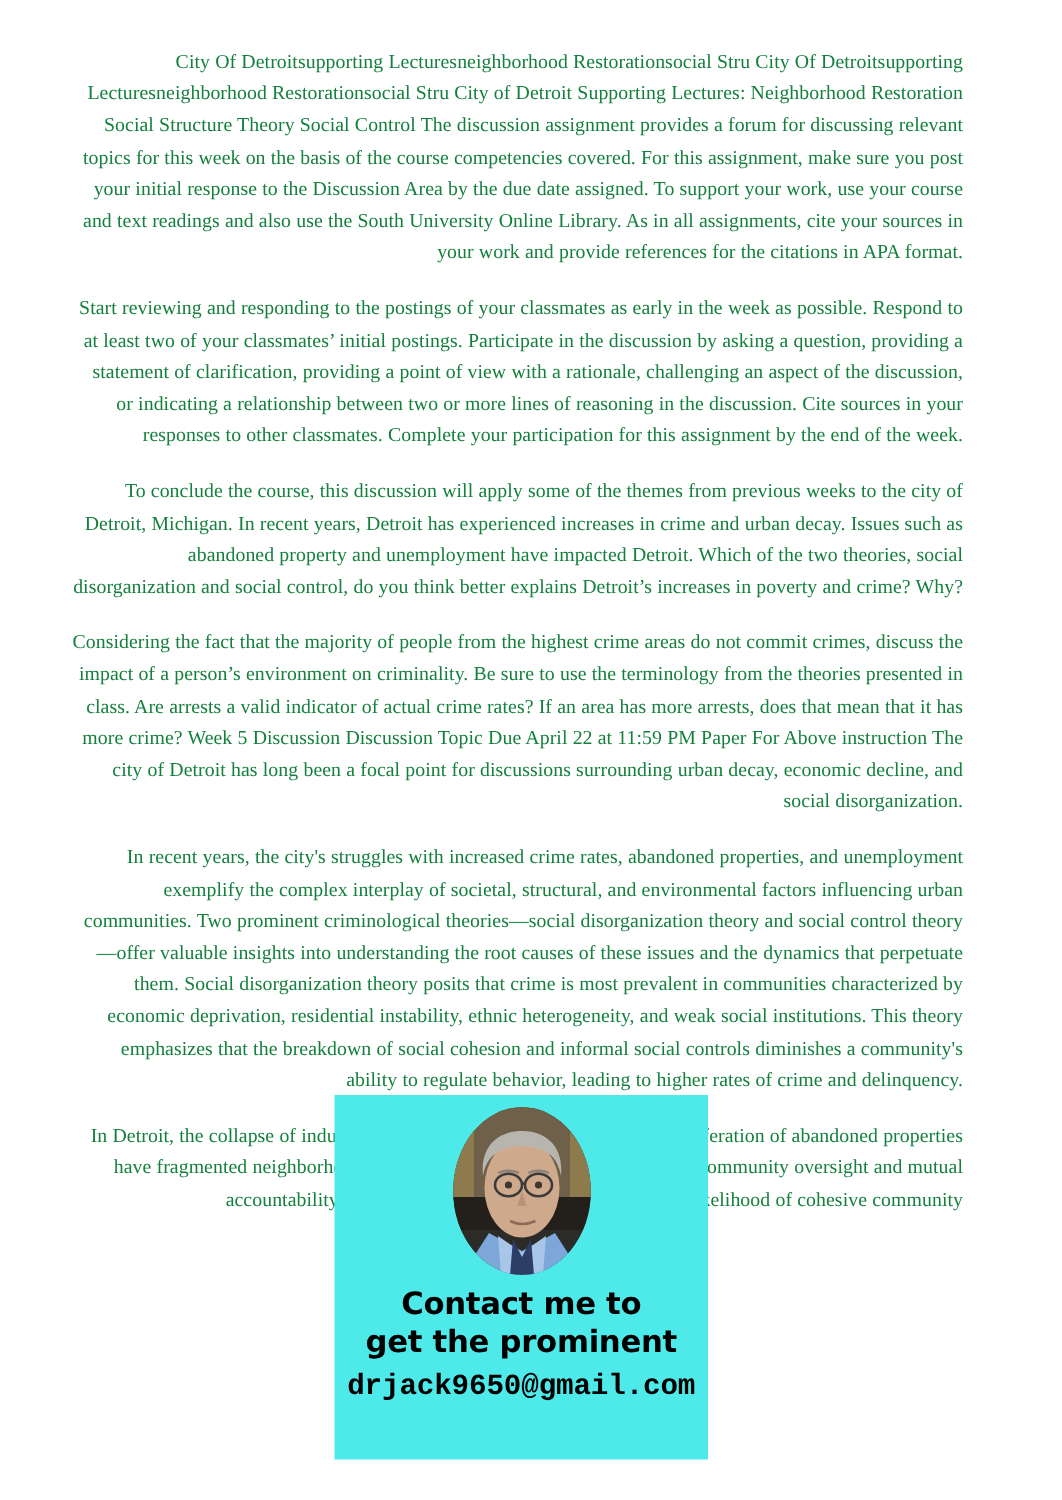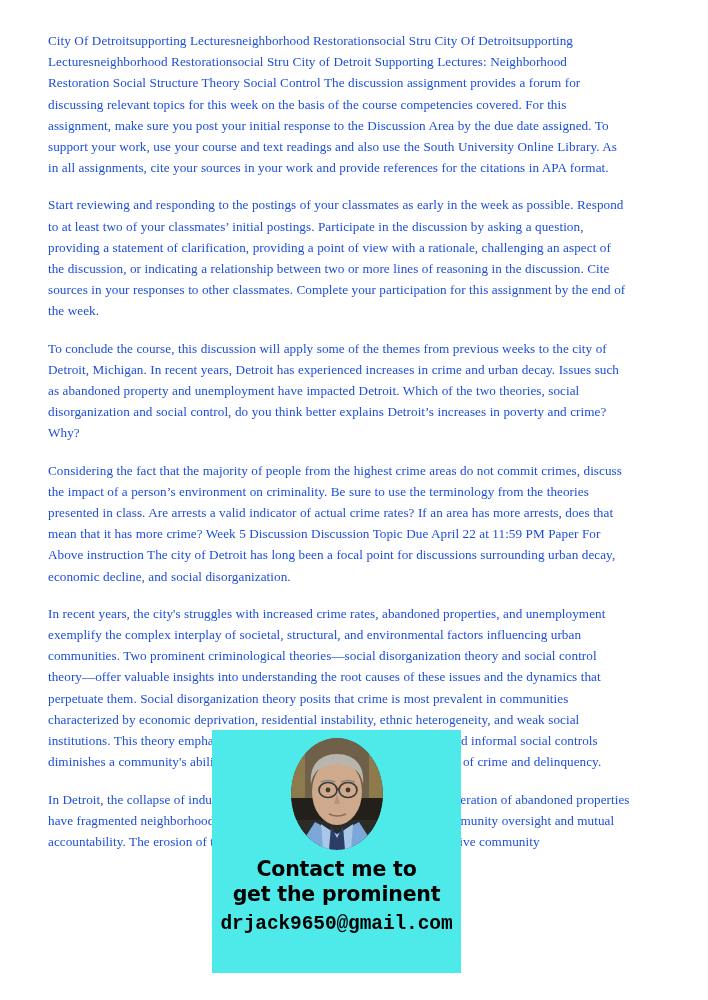--- a/index.html
+++ b/index.html
@@ -26,34 +26,34 @@
   }
 
   #doc-body {
     position: absolute;
     left: 48px;
     top: 30px;
     width: 594px;
   }
 
   .para {
-    margin: 0 12px 16px 0;
+    margin: 0 0 16px 0;
     font-size: 13.2px;
     line-height: 21.2px;
-    color: #1d4ed8;
-    text-align: left;
+    color: #15803d;
+    text-align: right;
     letter-spacing: 0.05px;
     word-spacing: 0.1px;
   }
   .para:last-child { margin-bottom: 0; }
 
   
   #promo-overlay {
     position: absolute;
-    left: 212px;
+    left: 223px;
     top: 730px;
     width: 249px;
     height: 243px;
     background: #4ee9e9;
     z-index: 40;
     display: flex;
     flex-direction: column;
     align-items: center;
     overflow: hidden;
   }

